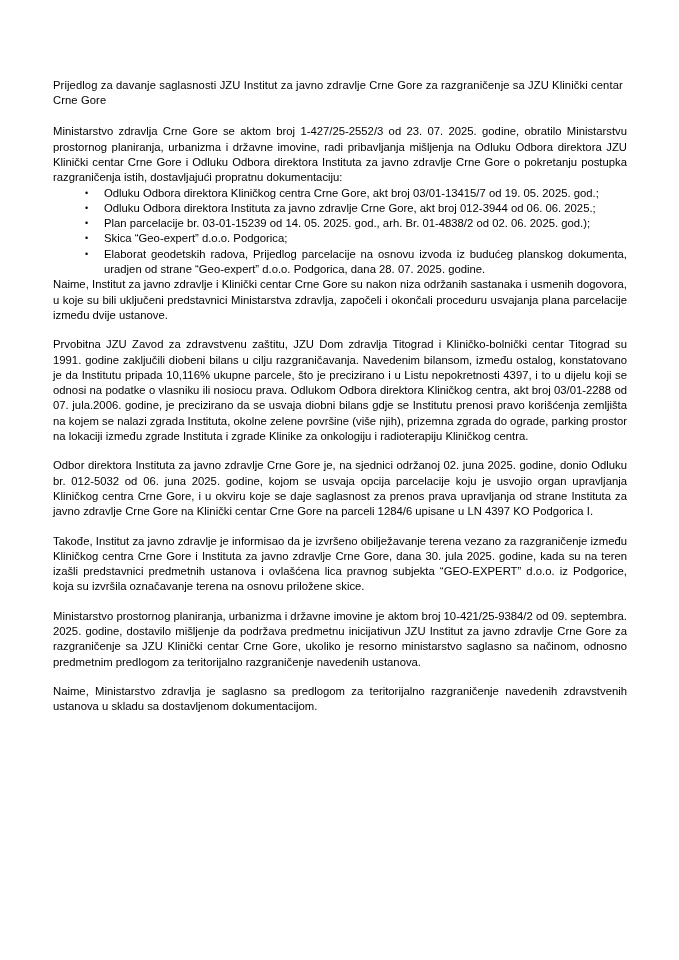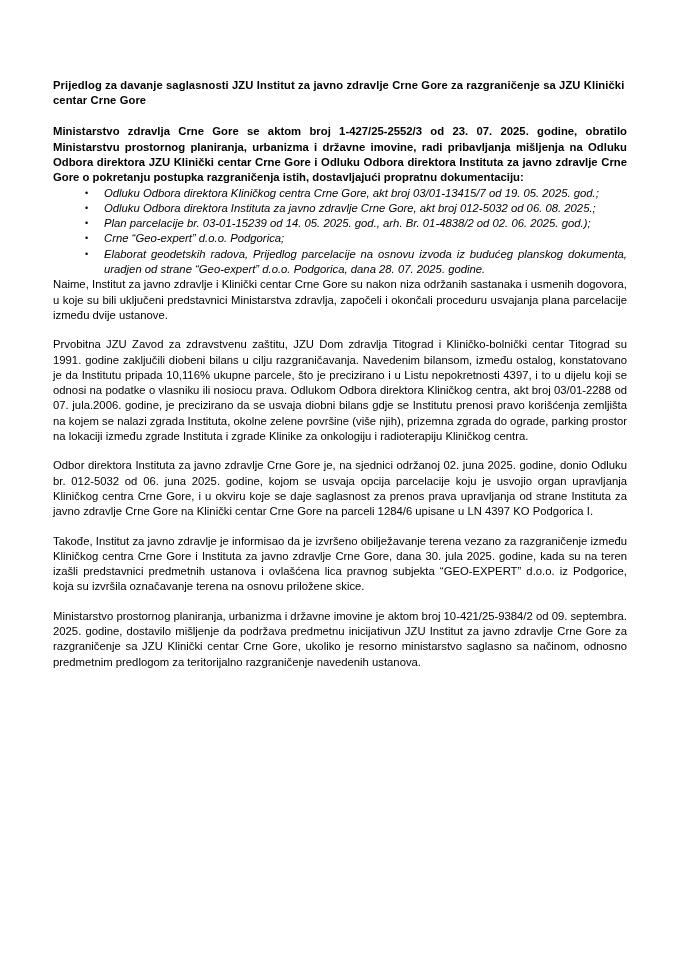--- a/index.html
+++ b/index.html
@@ -21,37 +21,36 @@
     overflow: hidden;
   }
   .content {
     position: absolute;
     left: 53px;
     top: 78px;
     width: 574px;
   }
   .doc-title {
     font-size: 11.2px;
-    font-weight: bold;
+    font-weight: normal;
     line-height: 15.2px;
     text-align: left;
     margin: 0 0 16px 0;
     letter-spacing: 0.01em;
   }
   p.para {
     font-size: 11.3px;
     line-height: 15.3px;
     text-align: justify;
     text-justify: inter-word;
     margin: 0 0 14px 0;
     letter-spacing: 0;
   }
   p.para.tight {
     margin-bottom: 0;
-    font-weight: bold;
   }
   ul.doc-list {
     list-style: none;
     margin: 0;
     padding: 0;
   }
   ul.doc-list li {
     position: relative;
     font-size: 11.3px;
     line-height: 15.3px;
@@ -63,61 +62,61 @@
   ul.doc-list li .bullet {
     position: absolute;
     left: 32px;
     top: 0;
     width: 10px;
     line-height: 15.3px;
     font-size: 9px;
   }
   ul.doc-list li .li-text {
     display: block;
-    font-style: italic;
   }
 </style>
 </head>
 <body>
 
 <div class="page">
   <div class="content">
 
     <h1 class="doc-title">Prijedlog za davanje saglasnosti JZU Institut za javno zdravlje Crne Gore za razgraničenje sa JZU Klinički centar Crne Gore</h1>
 
     <p class="para tight">Ministarstvo zdravlja Crne Gore se aktom broj 1-427/25-2552/3 od 23. 07. 2025. godine, obratilo Ministarstvu prostornog planiranja, urbanizma i državne imovine, radi pribavljanja mišljenja na Odluku Odbora direktora JZU Klinički centar Crne Gore i Odluku Odbora direktora Instituta za javno zdravlje Crne Gore o pokretanju postupka razgraničenja istih, dostavljajući propratnu dokumentaciju:</p>
 
     <ul class="doc-list">
       <li>
         <span class="bullet">•</span>
         <span class="li-text">Odluku Odbora direktora Kliničkog centra Crne Gore, akt broj 03/01-13415/7 od 19. 05. 2025. god.;</span>
       </li>
       <li>
         <span class="bullet">•</span>
-        <span class="li-text">Odluku Odbora direktora Instituta za javno zdravlje Crne Gore, akt broj 012-5032 od 06. 08. 2025.;</span>
+        <span class="li-text">Odluku Odbora direktora Instituta za javno zdravlje Crne Gore, akt broj 012-3944 od 06. 06. 2025.;</span>
       </li>
       <li>
         <span class="bullet">•</span>
         <span class="li-text">Plan parcelacije br. 03-01-15239 od 14. 05. 2025. god., arh. Br. 01-4838/2 od 02. 06. 2025. god.);</span>
       </li>
       <li>
         <span class="bullet">•</span>
-        <span class="li-text">Crne “Geo-expert” d.o.o. Podgorica;</span>
+        <span class="li-text">Skica “Geo-expert” d.o.o. Podgorica;</span>
       </li>
       <li>
         <span class="bullet">•</span>
         <span class="li-text">Elaborat geodetskih radova, Prijedlog parcelacije na osnovu izvoda iz budućeg planskog dokumenta, uradjen od strane “Geo-expert” d.o.o. Podgorica, dana 28. 07. 2025. godine.</span>
       </li>
     </ul>
 
     <p class="para">Naime, Institut za javno zdravlje i Klinički centar Crne Gore su nakon niza održanih sastanaka i usmenih dogovora, u koje su bili uključeni predstavnici Ministarstva zdravlja, započeli i okončali proceduru usvajanja plana parcelacije između dvije ustanove.</p>
 
     <p class="para">Prvobitna JZU Zavod za zdravstvenu zaštitu, JZU Dom zdravlja Titograd i Kliničko-bolnički centar Titograd su 1991. godine zaključili diobeni bilans u cilju razgraničavanja. Navedenim bilansom, između ostalog, konstatovano je da Institutu pripada 10,116% ukupne parcele, što je precizirano i u Listu nepokretnosti 4397, i to u dijelu koji se odnosi na podatke o vlasniku ili nosiocu prava. Odlukom Odbora direktora Kliničkog centra, akt broj 03/01-2288 od 07. jula.2006. godine, je precizirano da se usvaja diobni bilans gdje se Institutu prenosi pravo korišćenja zemljišta na kojem se nalazi zgrada Instituta, okolne zelene površine (više njih), prizemna zgrada do ograde, parking prostor na lokaciji između zgrade Instituta i zgrade Klinike za onkologiju i radioterapiju Kliničkog centra.</p>
 
     <p class="para">Odbor direktora Instituta za javno zdravlje Crne Gore je, na sjednici održanoj 02. juna 2025. godine, donio Odluku br. 012-5032 od 06. juna 2025. godine, kojom se usvaja opcija parcelacije koju je usvojio organ upravljanja Kliničkog centra Crne Gore, i u okviru koje se daje saglasnost za prenos prava upravljanja od strane Instituta za javno zdravlje Crne Gore na Klinički centar Crne Gore na parceli 1284/6 upisane u LN 4397 KO Podgorica I.</p>
 
     <p class="para">Takođe, Institut za javno zdravlje je informisao da je izvršeno obilježavanje terena vezano za razgraničenje između Kliničkog centra Crne Gore i Instituta za javno zdravlje Crne Gore, dana 30. jula 2025. godine, kada su na teren izašli predstavnici predmetnih ustanova i ovlašćena lica pravnog subjekta “GEO-EXPERT” d.o.o. iz Podgorice, koja su izvršila označavanje terena na osnovu priložene skice.</p>
 
     <p class="para">Ministarstvo prostornog planiranja, urbanizma i državne imovine je aktom broj 10-421/25-9384/2 od 09. septembra. 2025. godine, dostavilo mišljenje da podržava predmetnu inicijativun JZU Institut za javno zdravlje Crne Gore za razgraničenje sa JZU Klinički centar Crne Gore, ukoliko je resorno ministarstvo saglasno sa načinom, odnosno predmetnim predlogom za teritorijalno razgraničenje navedenih ustanova.</p>
 
+    <p class="para">Naime, Ministarstvo zdravlja je saglasno sa predlogom za teritorijalno razgraničenje navedenih zdravstvenih ustanova u skladu sa dostavljenom dokumentacijom.</p>
 
   </div>
 </div>
 
 </body></html>

